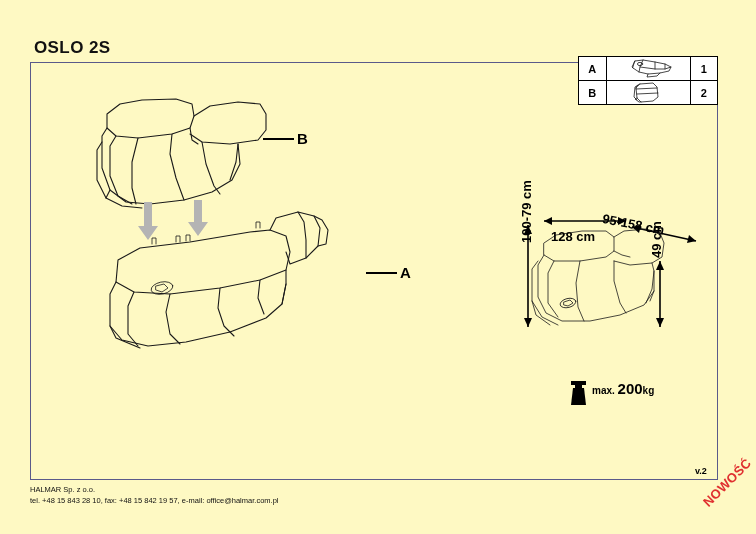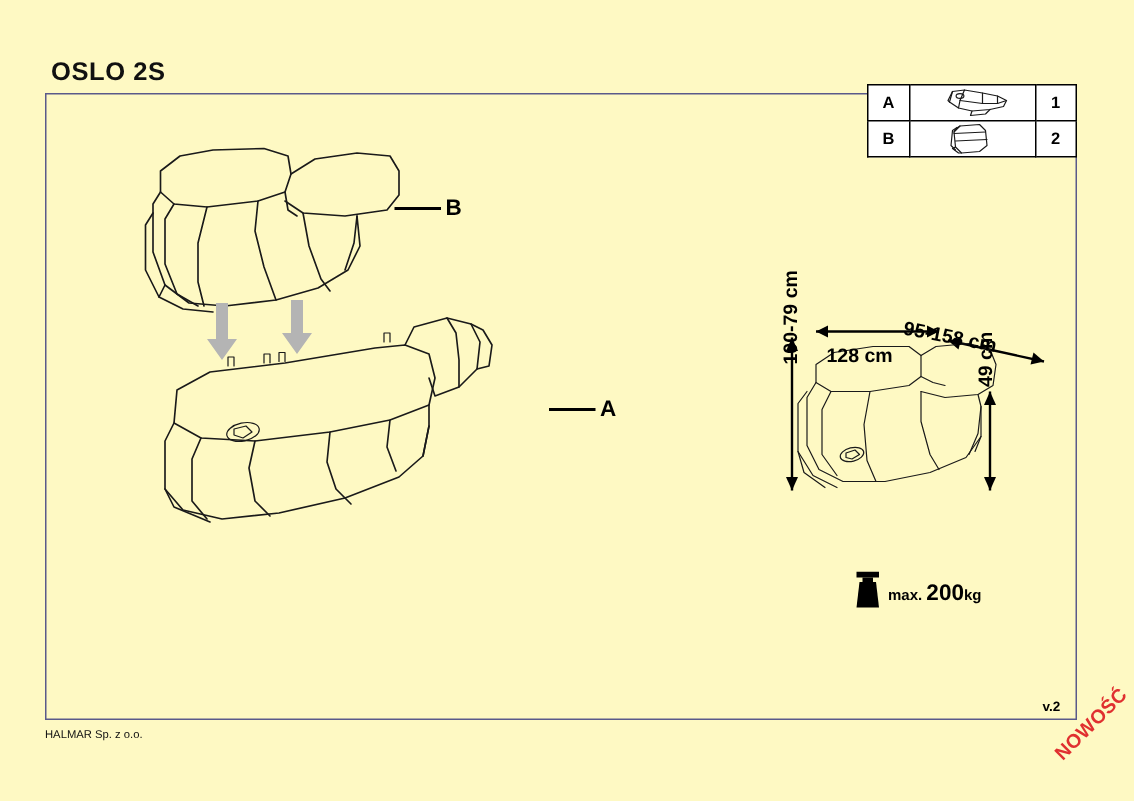--- a/index.html
+++ b/index.html
@@ -89,21 +89,21 @@
   #dim-width  { left: 551px; top: 205px; margin-top: 24px; }
   #dim-depth  { left: 604px; top: 211px; transform: rotate(11deg); transform-origin: left top; }
   #dim-height { left: 519px; top: 243px; transform: rotate(-90deg); transform-origin: left top; }
   #dim-seat   { left: 649px; top: 258px; transform: rotate(-90deg); transform-origin: left top; }
   
   #weight {
     position: absolute;
     left: 570px;
     top: 381px;
     display: flex;
-    align-items: center;
+    align-items: flex-start;
     gap: 5px;
   }
   #weight-text {
     font-size: 10px;
     font-weight: bold;
     color: #000000;
     line-height: 1;
     padding-bottom: 2px;
   }
   #weight-text .big {
@@ -305,19 +305,20 @@
         <rect x="1" y="0" width="15" height="4" fill="#000"></rect>
         <rect x="5" y="4" width="7" height="3" fill="#000"></rect>
         <path d="M3 7 L14 7 L16 24 L1 24 Z" fill="#000"></path>
       </svg>
     </span>
     <span id="weight-text"><span>max.</span> <span class="big">200</span><span>kg</span></span>
   </div>
 
   <div id="footer">
     <div>HALMAR Sp. z o.o.</div>
+    <div>tel. +48 15 843 28 10, fax: +48 15 842 19 57, e-mail: office@halmar.com.pl</div>
   </div>
 
   <div id="version">v.2</div>
 
   <div id="nowosc">NOWOŚĆ</div>
 
 </div>
 
 </body></html>

